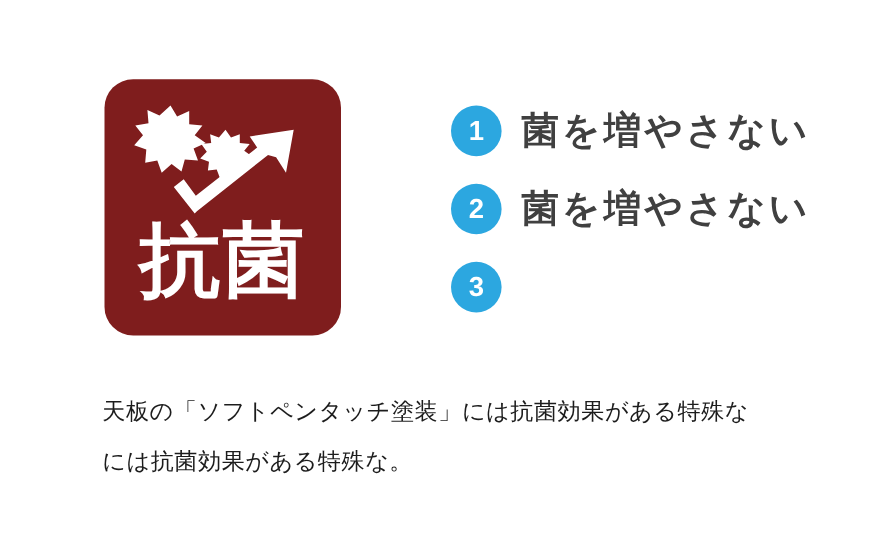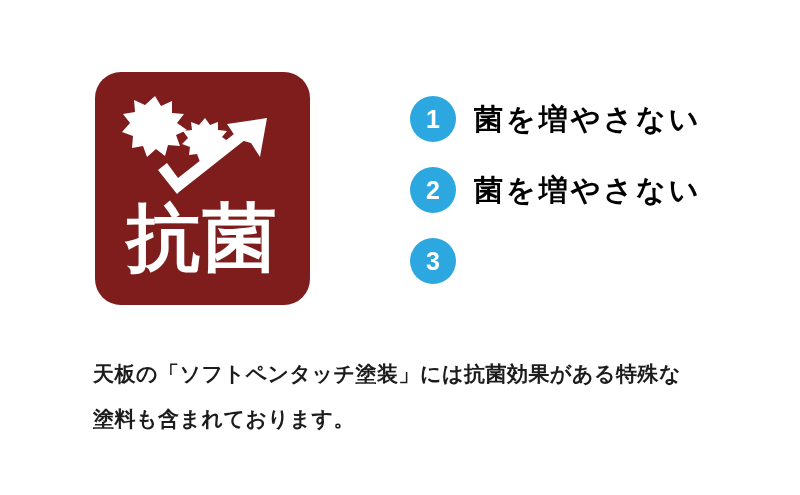--- a/index.html
+++ b/index.html
@@ -98,39 +98,39 @@
     color: #ffffff;
     font-family: "Liberation Sans", "DejaVu Sans", sans-serif;
     font-size: 25px;
     font-weight: bold;
     line-height: 46px;
     text-align: center;
   }
 
   .feature-label {
     margin-left: 18px;
-    color: #000000;
+    color: #404040;
     font-family: "DejaVu Sans", "Liberation Sans", sans-serif;
-    font-size: 29px;
+    font-size: 34px;
     font-weight: bold;
     line-height: 46px;
     letter-spacing: 3px;
     white-space: nowrap;
   }
 
   
   .body-copy {
     position: absolute;
     left: 93px;
     top: 352px;
     width: 660px;
     color: #1c1c1c;
     font-family: "DejaVu Sans", "Liberation Sans", sans-serif;
     font-size: 21px;
-    font-weight: bold;
+    font-weight: normal;
     line-height: 45px;
     letter-spacing: 0.5px;
   }
   .body-line {
     display: block;
     white-space: nowrap;
   }
 </style>
 </head>
 <body>
@@ -176,16 +176,16 @@
 
       <div class="feature-row">
         <div class="badge">3</div>
       </div>
 
     </div>
   </div>
 
   <div class="body-copy">
     <span class="body-line">天板の「ソフトペンタッチ塗装」には抗菌効果がある特殊な</span>
-    <span class="body-line">塗料も含まれております。</span>
+    <span class="body-line">には抗菌効果がある特殊な。</span>
   </div>
 
 </div>
 
 </body></html>

